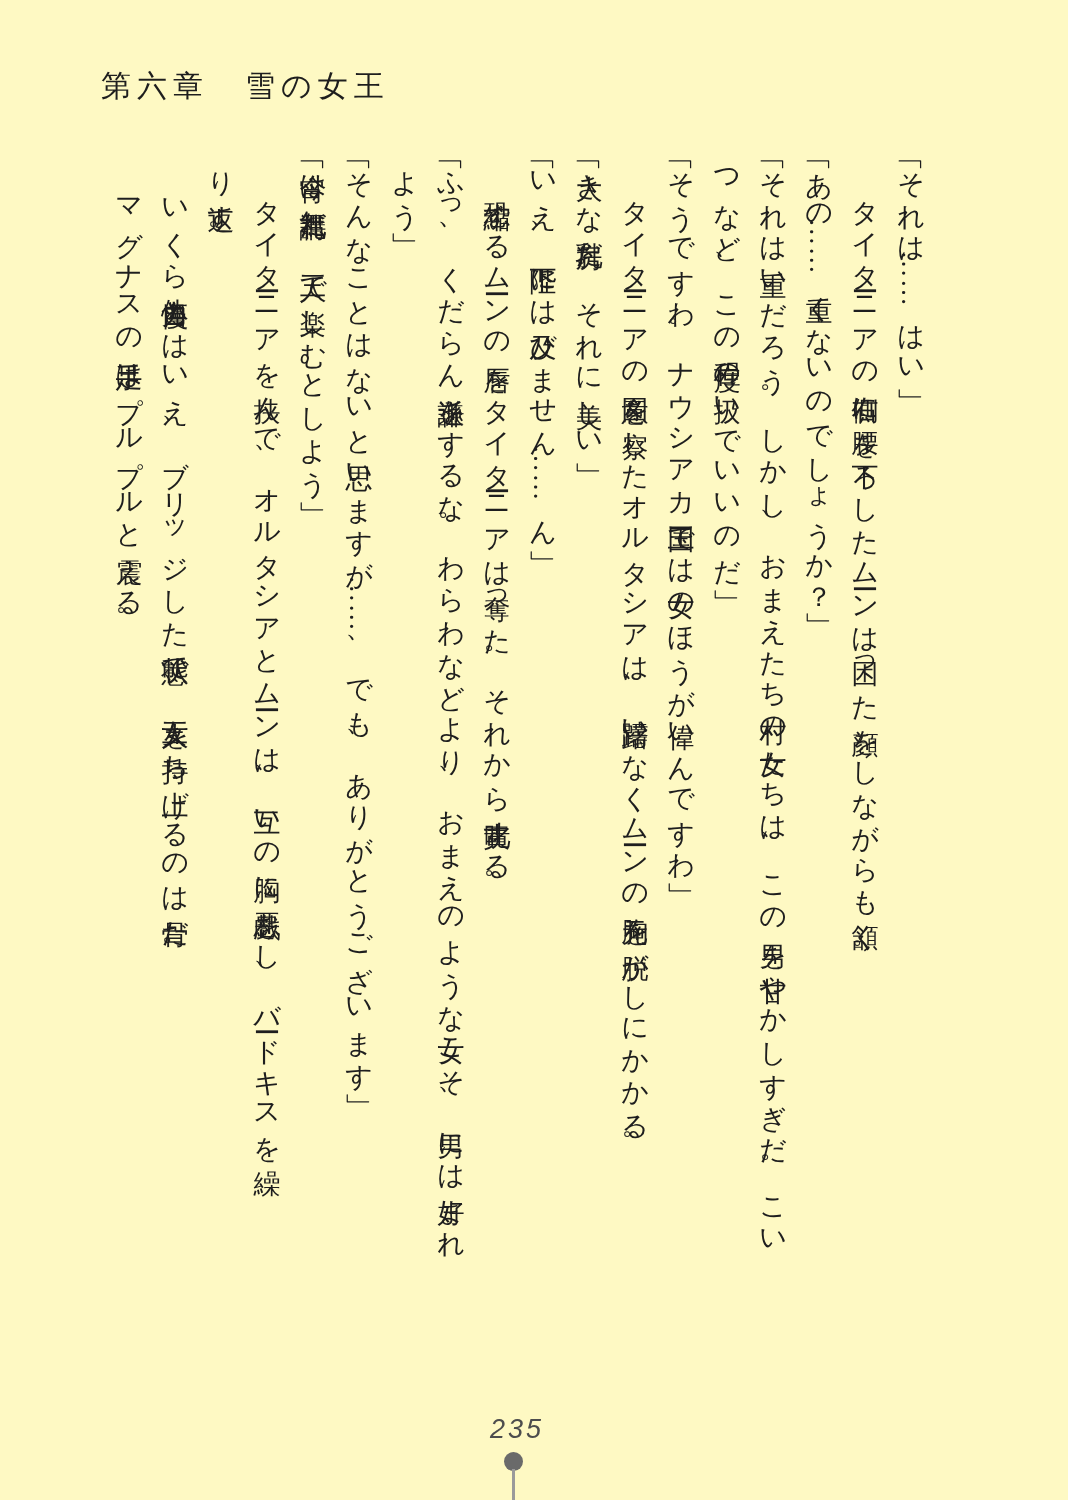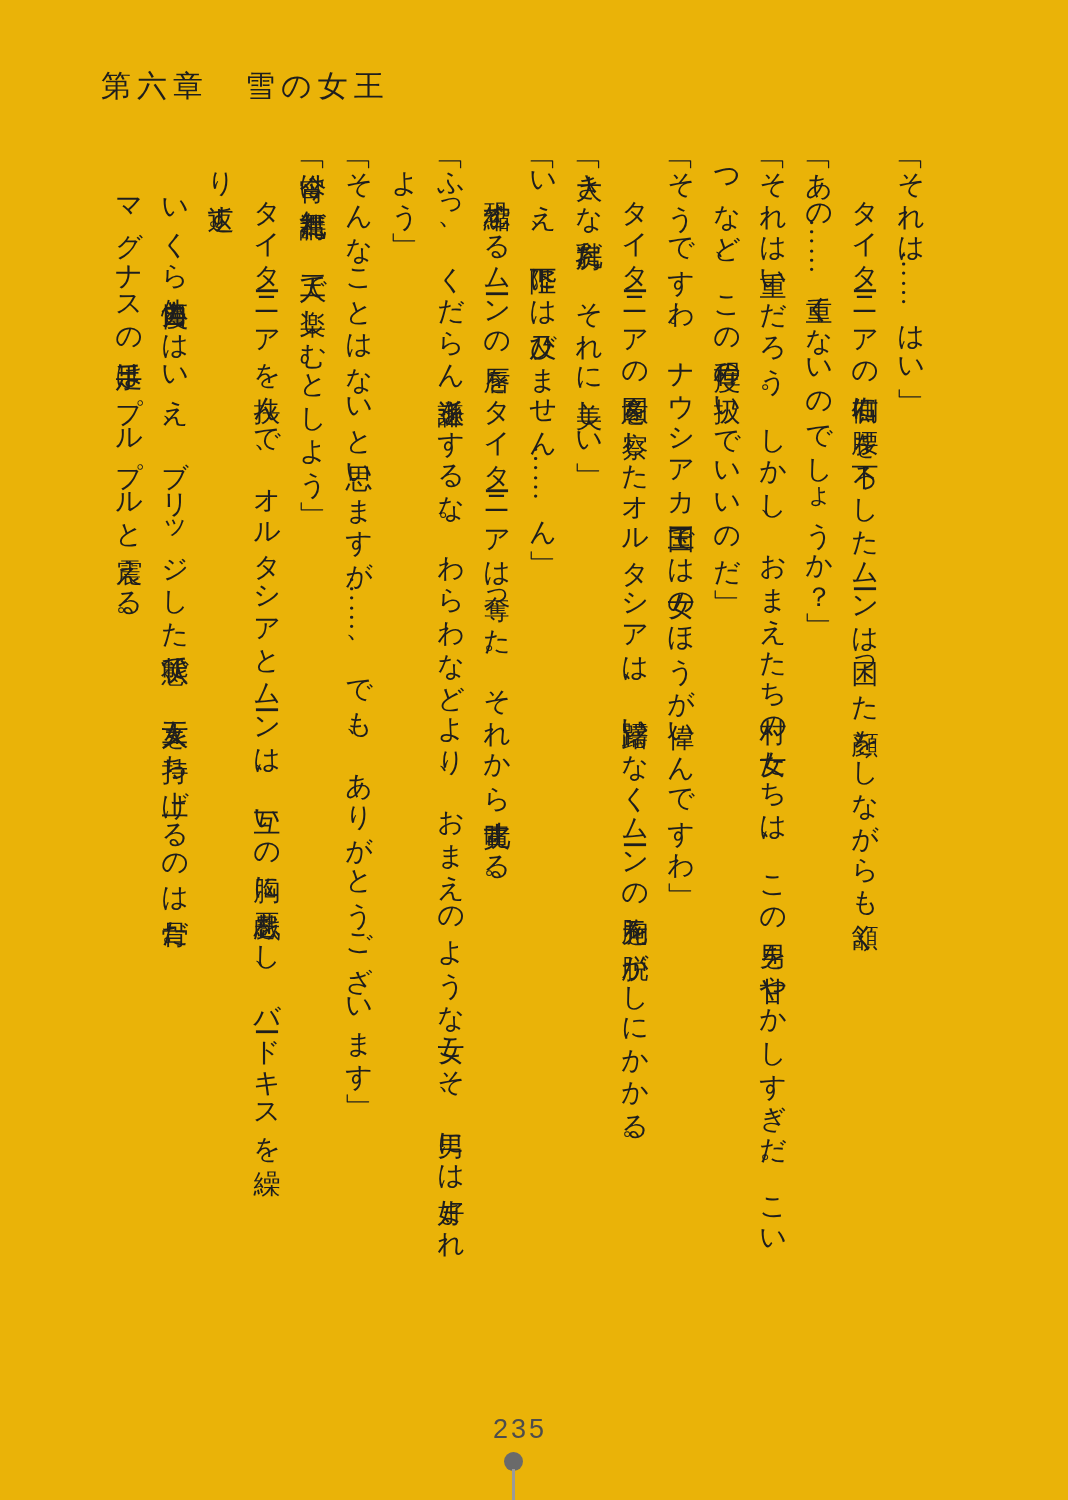--- a/index.html
+++ b/index.html
@@ -1,20 +1,20 @@
 <!DOCTYPE html>
 <html><head>
 <meta charset="utf-8">
 <style>
   html,body { margin:0; padding:0; background:#e9e9e9; }
   .page {
     position:relative;
     width:1068px; height:1500px;
     margin:0 auto;
-    background:#eab308;
+    background:#fef9c3;
     overflow:hidden;
     font-family:"Liberation Serif","DejaVu Serif",serif;
   }
   .chapter-header {
     position:absolute;
     left:101px; top:66px;
     font-size:30px;
     letter-spacing:6px;
     color:#1e1e1e;
     white-space:nowrap;
@@ -32,25 +32,26 @@
   .body-text p.tcol {
     margin:0; padding:0;
     line-height:46px;
     height:1200px;
     white-space:pre-wrap;
   }
   .page-number {
     position:absolute;
     left:487px; top:1414px;
     width:60px;
-    text-align:right;
+    text-align:center;
     font-family:"Liberation Sans","DejaVu Sans",sans-serif;
     font-size:27px;
     letter-spacing:3px;
     color:#4d4d4d;
+    font-style:italic;
   }
   .footer-dot {
     position:absolute;
     left:504px; top:1452px;
     width:19px; height:19px;
     border-radius:50%;
     background:#6a6a6a;
   }
   .footer-line {
     position:absolute;

